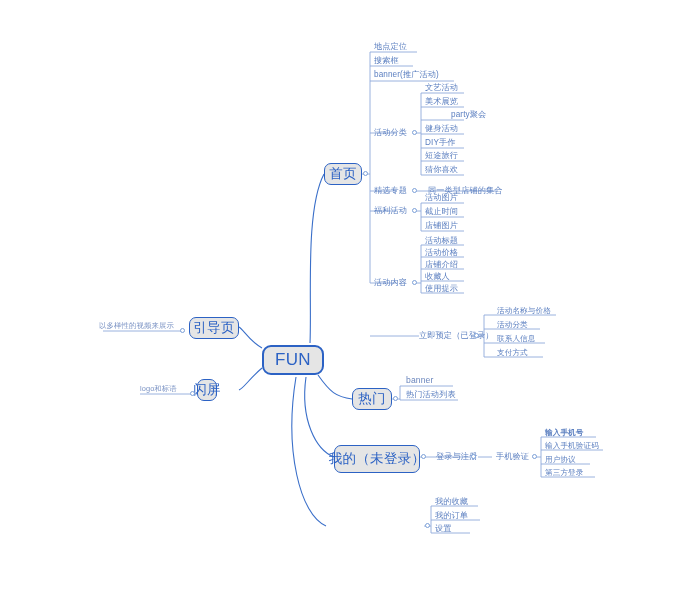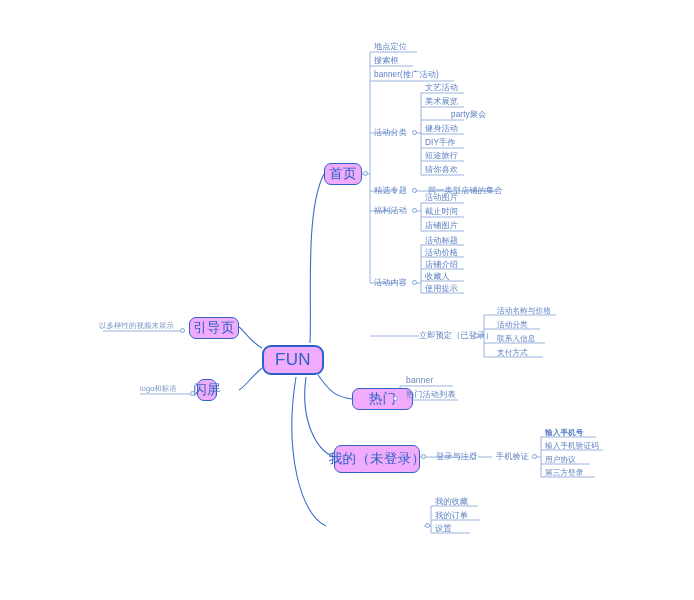--- a/index.html
+++ b/index.html
@@ -21,21 +21,21 @@
     width: 694px;
     height: 600px;
     pointer-events: none;
   }
   
   .node-box {
     position: absolute;
     box-sizing: border-box;
     border: 1.6px solid #2c62c4;
     border-radius: 7px;
-    background: #f0abfc;
+    background: #e5e5e5;
     color: #2c62c4;
     display: flex;
     align-items: center;
     justify-content: center;
     white-space: nowrap;
     letter-spacing: 0.3px;
   }
   .node-root {
     font-size: 17px;
     border-width: 2px;
@@ -224,21 +224,21 @@
   <div class="leaf" style="left:425px; top:272px;">收藏人</div>
   <div class="leaf" style="left:425px; top:284px;">使用提示</div>
 
   <div class="leaf" style="left:419px; top:331px;">立即预定（已登录）</div>
   <div class="dot" style="left:474px; top:333px;"></div>
   <div class="leaf leaf-sm" style="left:497px; top:306px;">活动名称与价格</div>
   <div class="leaf leaf-sm" style="left:497px; top:320px;">活动分类</div>
   <div class="leaf leaf-sm" style="left:497px; top:334px;">联系人信息</div>
   <div class="leaf leaf-sm" style="left:497px; top:348px;">支付方式</div>
 
-  <div class="node-box node-l1" style="left:352px; top:388px; width:61px; height:22px;">
+  <div class="node-box node-l1" style="left:352px; top:388px; width:40px; height:22px;">
     <span>热门</span>
   </div>
   <div class="dot" style="left:393px; top:396px;"></div>
   <div class="leaf leaf-banner" style="left:406px; top:375px;">banner</div>
   <div class="leaf" style="left:406px; top:390px;">热门活动列表</div>
 
   <div class="node-box node-l1" style="left:334px; top:445px; width:86px; height:28px;">
     <span>我的（未登录）</span>
   </div>
   <div class="dot" style="left:421px; top:454px;"></div>

